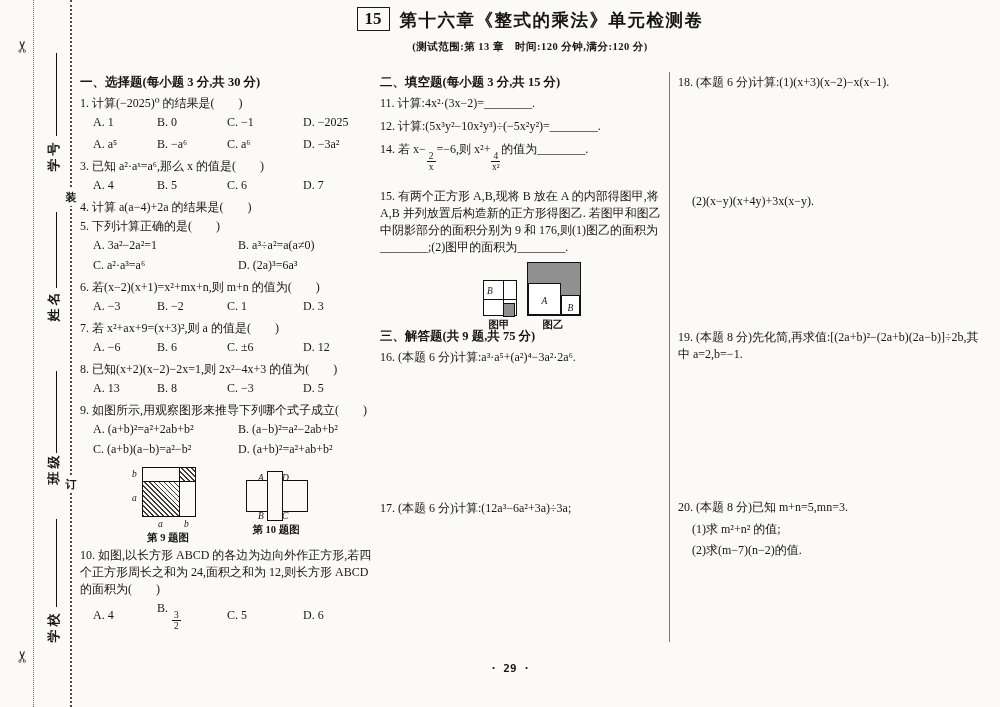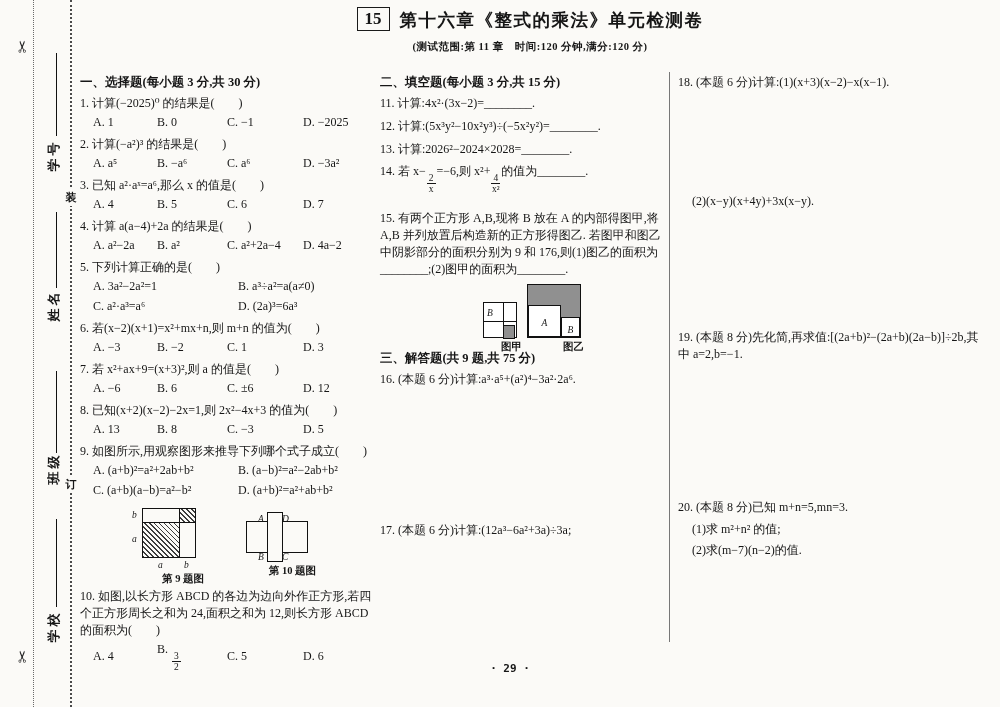--- a/index.html
+++ b/index.html
@@ -41,21 +41,21 @@
   .spacer{width:100%;}
   
   .figrow{position:relative;height:84px;margin-top:4px;}
   .sq9{position:absolute;left:62px;top:4px;width:52px;height:48px;border:1.2px solid #111;}
   .sq9 .vline{position:absolute;left:36px;top:0;height:48px;border-left:1px solid #111;}
   .sq9 .hline{position:absolute;left:0;top:13px;width:52px;border-top:1px solid #111;}
   .hatch{background:repeating-linear-gradient(45deg,#3c3c3c 0 1px,transparent 1px 3.5px);}
   .sq9 .tr{position:absolute;left:36px;top:0;width:16px;height:13px;}
   .sq9 .bl{position:absolute;left:0;top:13px;width:36px;height:35px;}
   .dim{position:absolute;font-size:9.5px;font-style:italic;}
-  .figcap{position:absolute;font-size:10.5px;font-weight:bold;text-align:right;}
+  .figcap{position:absolute;font-size:10.5px;font-weight:bold;text-align:center;}
   .rect10{position:absolute;left:166px;top:17px;width:60px;height:30px;border:1.2px solid #111;}
   .strip10{position:absolute;left:187px;top:8px;width:14px;height:48px;border:1.2px solid #111;background:#fbfaf7;}
   .lbl10{position:absolute;font-size:9.5px;font-style:italic;}
   .f15{position:relative;height:66px;margin:4px 0 2px;}
   .jia{position:absolute;left:103px;top:20px;width:32px;height:34px;border:1.2px solid #111;background:#fff;}
   .jia .v{position:absolute;left:19px;top:0;height:34px;border-left:1px solid #111;}
   .jia .h{position:absolute;left:0;top:18px;width:32px;border-top:1px solid #111;}
   .jia .shade{position:absolute;left:19px;top:22px;width:10px;height:12px;background:#8f8f8f;border:0.5px solid #111;}
   .yi{position:absolute;left:147px;top:2px;width:52px;height:52px;border:1.2px solid #111;background:#909090;}
   .yi .a{position:absolute;left:0px;top:20px;width:33px;height:32px;background:#fff;border:1px solid #111;box-sizing:border-box;}
@@ -79,59 +79,52 @@
 <div class="mlabel" style="top:297px;">姓名</div>
 <div class="mline" style="top:371px;height:82px;"></div>
 <div class="mlabel" style="top:460px;">班级</div>
 <div class="mline" style="top:519px;height:88px;"></div>
 <div class="mlabel" style="top:618px;">学校</div>
 <div class="bindchar" style="top:189px;">装</div>
 <div class="bindchar" style="top:476px;">订</div>
 
 <div class="header">
   <span class="badge">15</span><span class="title">第十六章《整式的乘法》单元检测卷</span>
-  <div class="subtitle">(测试范围:第 11 章　时间:120 分钟,满分:120 分)</div>
+  <div class="subtitle">(测试范围:第 13 章　时间:120 分钟,满分:120 分)</div>
 </div>
 
 <div class="vsep"></div>
 
 <div class="col" id="col1">
   <div class="sechead">一、选择题(每小题 3 分,共 30 分)</div>
 
   <div class="q">1. 计算(−2025)⁰ 的结果是(　　)</div>
   <div class="opts4">
     <span>A. 1</span>
     <span>B. 0</span>
     <span>C. −1</span>
     <span>D. −2025</span>
   </div>
 
-  <div class="q">2. 计算(−a²)³ 的结果是(　　)</div>
   <div class="opts4">
     <span>A. a⁵</span>
     <span>B. −a⁶</span>
     <span>C. a⁶</span>
     <span>D. −3a²</span>
   </div>
 
   <div class="q">3. 已知 a²·aˣ=a⁶,那么 x 的值是(　　)</div>
   <div class="opts4">
     <span>A. 4</span>
     <span>B. 5</span>
     <span>C. 6</span>
     <span>D. 7</span>
   </div>
 
   <div class="q">4. 计算 a(a−4)+2a 的结果是(　　)</div>
-  <div class="opts4">
-    <span>A. a²−2a</span>
-    <span>B. a²</span>
-    <span>C. a²+2a−4</span>
-    <span>D. 4a−2</span>
-  </div>
 
   <div class="q">5. 下列计算正确的是(　　)</div>
   <div class="opts2">
     <span>A. 3a²−2a²=1</span>
     <span>B. a³÷a²=a(a≠0)</span>
     <span>C. a²·a³=a⁶</span>
     <span>D. (2a)³=6a³</span>
   </div>
 
   <div class="q">6. 若(x−2)(x+1)=x²+mx+n,则 m+n 的值为(　　)</div>
@@ -197,21 +190,20 @@
         </span></span>
     <span>C. 5</span>
     <span>D. 6</span>
   </div>
 </div>
 
 <div class="col" id="col2">
   <div class="sechead">二、填空题(每小题 3 分,共 15 分)</div>
   <div class="q" style="margin-bottom:6px;">11. 计算:4x²·(3x−2)=________.</div>
   <div class="q" style="margin-bottom:6px;">12. 计算:(5x³y²−10x²y³)÷(−5x²y²)=________.</div>
-  <div class="q" style="margin-bottom:5px;">13. 计算:2026²−2024×2028=________.</div>
   <div class="q" style="margin-bottom:16px;">
     <span>14. 若 x−</span><span class="frac">
         <span class="num">2</span>
         <span>x</span>
       </span><span>=−6,则 x²+</span><span class="frac">
         <span class="num">4</span>
         <span>x²</span>
       </span><span>的值为________.</span>
   </div>
   <div class="q">15. 有两个正方形 A,B,现将 B 放在 A 的内部得图甲,将 A,B 并列放置后构造新的正方形得图乙. 若图甲和图乙中阴影部分的面积分别为 9 和 176,则(1)图乙的面积为________;(2)图甲的面积为________.</div>

